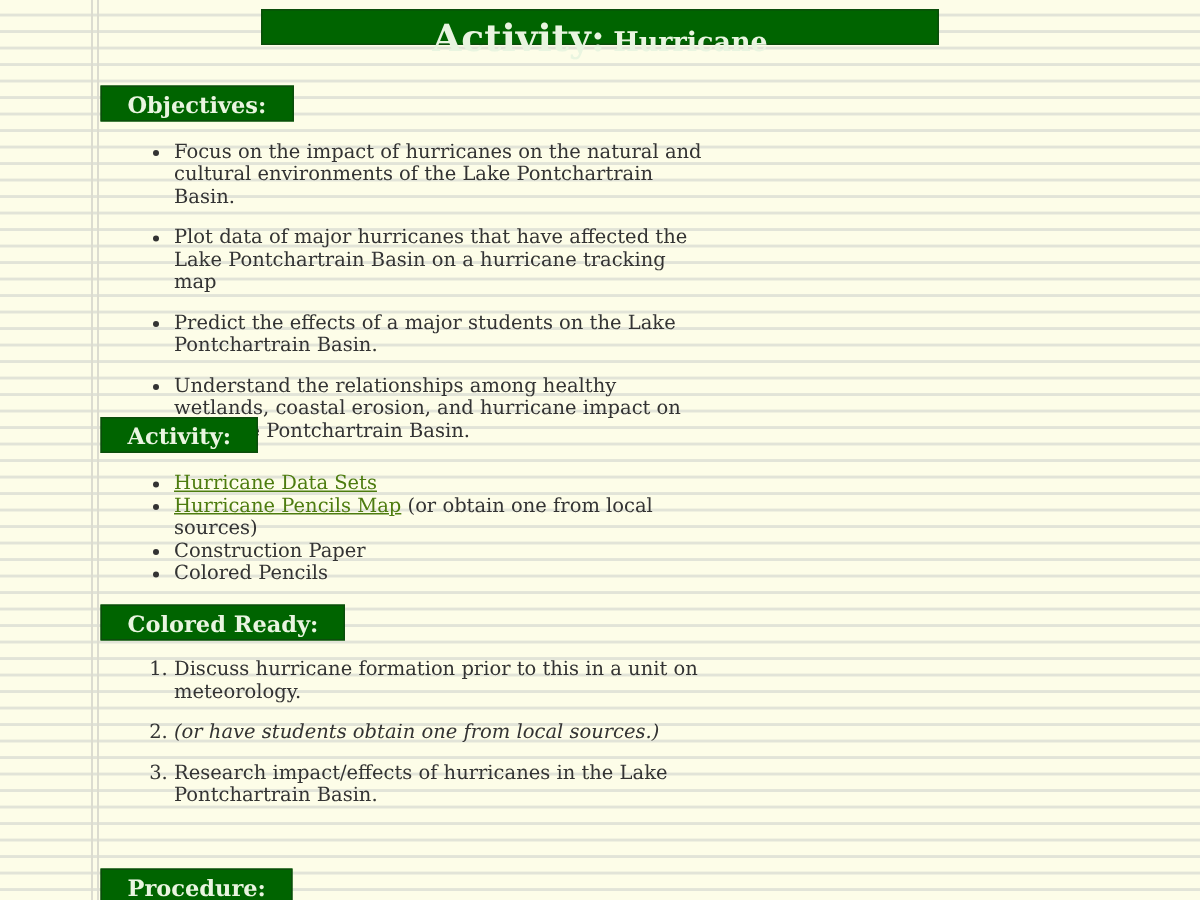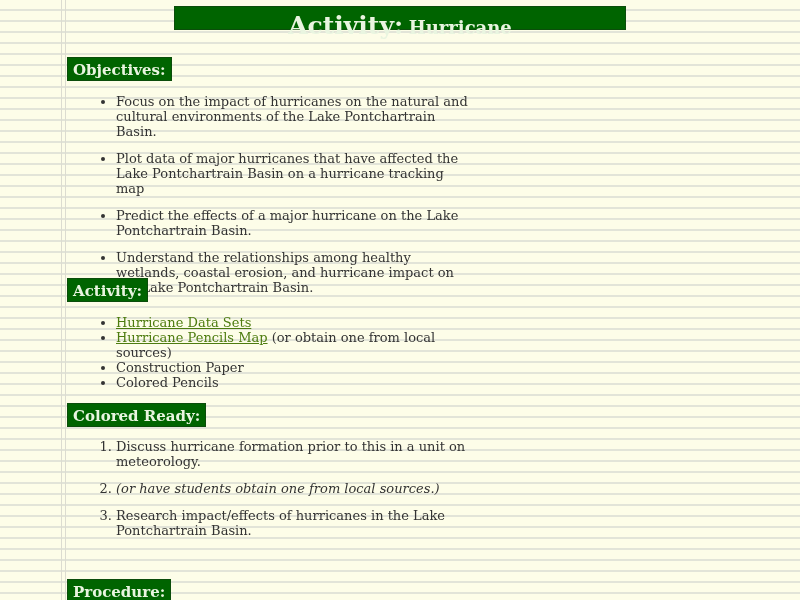--- a/index.html
+++ b/index.html
@@ -36,21 +36,21 @@
     }
     .title-bar .t-main { font-size: 25px; }
     .title-bar .t-sub { font-size: 18px; }
     .section-head {
       position: absolute;
       left: 67px;
       background: #006400;
       color: #e9f5e0;
       font-weight: bold;
       font-size: 15px;
-      padding: 0 5px;
+      padding: 0 17px;
       height: 24px;
       line-height: 24px;
       border: 1px solid #0b4d0b;
       box-sizing: border-box;
       white-space: nowrap;
     }
     .content {
       position: absolute;
       left: 0;
       width: 470px;
@@ -81,21 +81,21 @@
 <div class="title-bar">
   <span class="t-main">Activity:</span>
   <span class="t-sub">Hurricane</span>
 </div>
 
 <div class="section-head" style="top:57px;">Objectives:</div>
 <div class="content" style="top:94px;">
   <ul class="obj">
     <li>Focus on the impact of hurricanes on the natural and cultural environments of the Lake Pontchartrain Basin.</li>
     <li>Plot data of major hurricanes that have affected the Lake Pontchartrain Basin on a hurricane tracking map</li>
-    <li>Predict the effects of a major hurricane on the Lake Pontchartrain Basin.</li>
+    <li>Predict the effects of a major students on the Lake Pontchartrain Basin.</li>
     <li>Understand the relationships among healthy wetlands, coastal erosion, and hurricane impact on the Lake Pontchartrain Basin.</li>
   </ul>
 </div>
 
 <div class="section-head" style="top:278px;">Activity:</div>
 <div class="content" style="top:315px;">
   <ul class="mat">
     <li>
       <a href="#">Hurricane Data Sets</a>
     </li>

